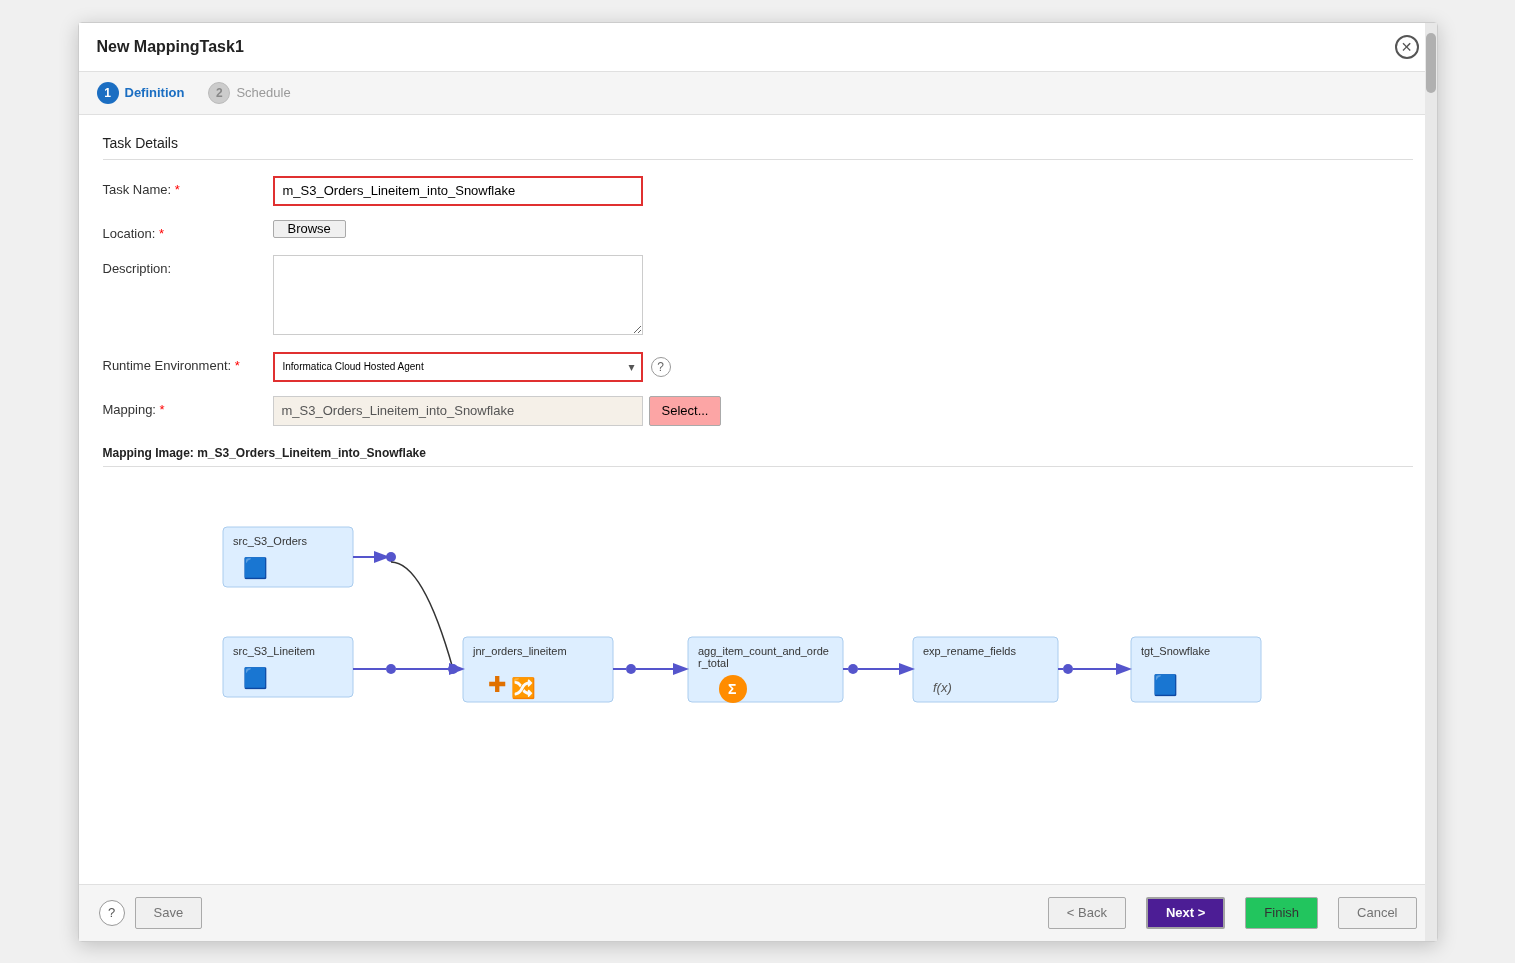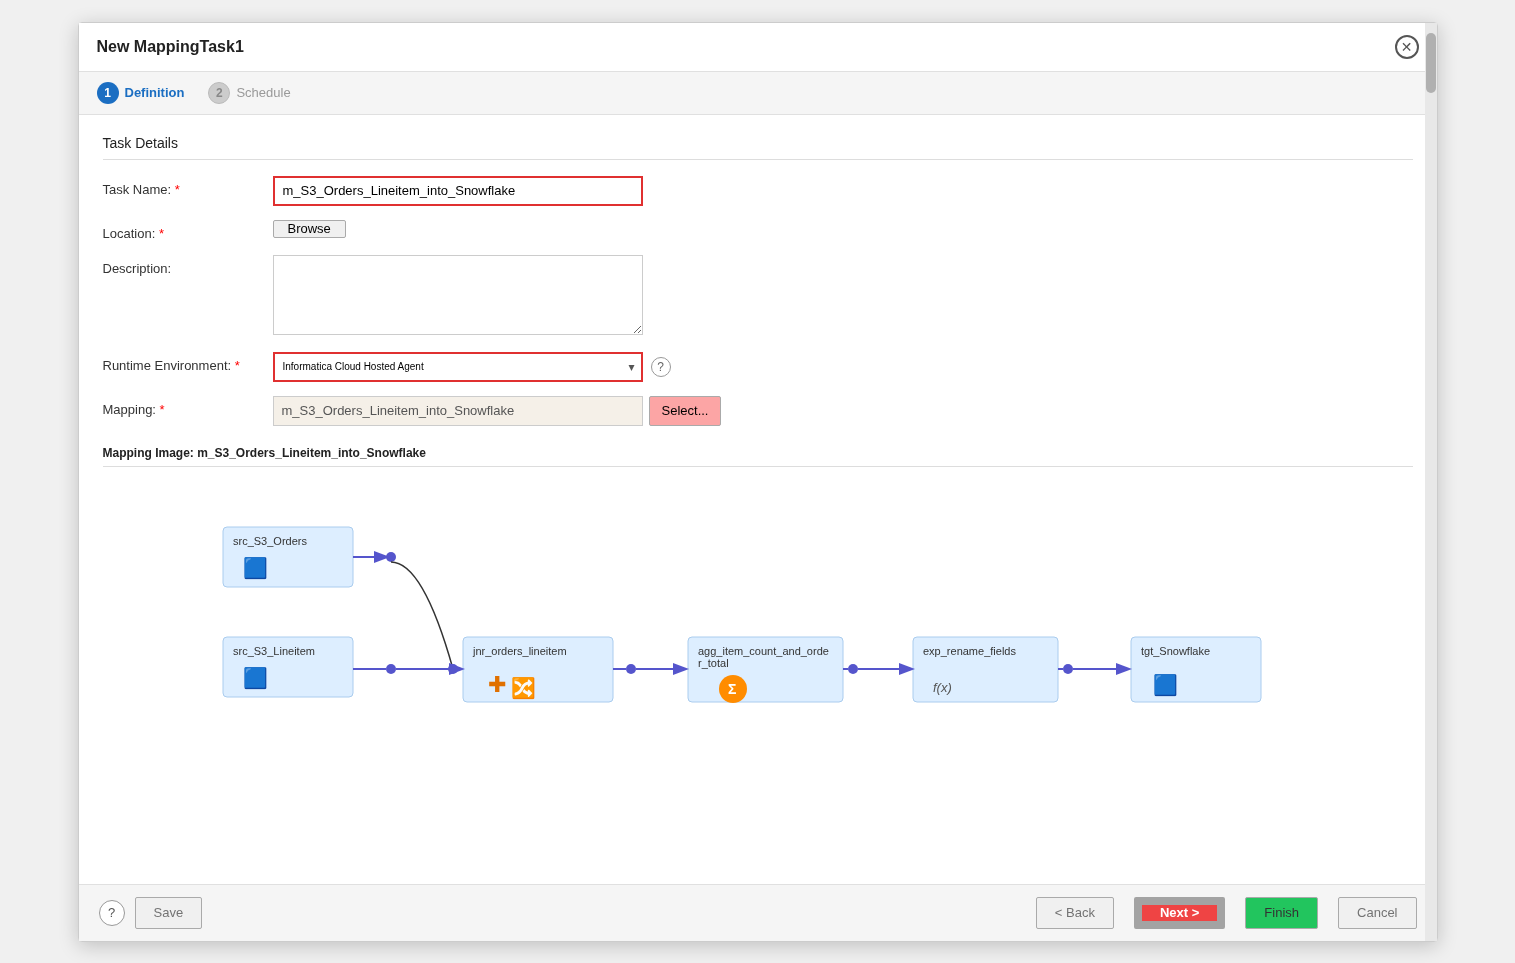--- a/index.html
+++ b/index.html
@@ -37,21 +37,21 @@
     .mapping-input { width: 370px; height: 30px; border: 1px solid #ccc; padding: 4px 8px; font-size: 13px; background: #f5f0e8; color: #555; }
     .select-btn { height: 30px; padding: 0 12px; border: 1px solid #aaa; background: #fca5a5; cursor: pointer; font-size: 13px; border-radius: 2px; }
     .mapping-image-title { font-size: 12px; font-weight: bold; color: #222; margin-bottom: 6px; }
     .mapping-image-divider { border: none; border-top: 1px solid #ddd; margin-bottom: 20px; }
     .diagram-area { background: #fff; min-height: 260px; position: relative; padding: 20px 40px; }
     .modal-footer { display: flex; align-items: center; justify-content: space-between; padding: 12px 20px; border-top: 1px solid #e0e0e0; background: #f5f5f5; }
     .footer-left { display: flex; align-items: center; gap: 10px; }
     .footer-right { display: flex; align-items: center; gap: 20px; }
     .help-btn { width: 26px; height: 26px; border-radius: 50%; border: 1px solid #999; background: #fff; cursor: pointer; font-size: 13px; color: #555; display: flex; align-items: center; justify-content: center; }
     .footer-btn { height: 32px; padding: 0 18px; border: 1px solid #aaa; background: #f0f0f0; cursor: pointer; font-size: 13px; border-radius: 2px; color: #737373; }
-    .footer-btn.primary { background: #ef4444; color: #fff; border: 8px solid #a3a3a3; font-weight: bold; }
+    .footer-btn.primary { background: #4c1d95; color: #fff; border: 2px solid #a3a3a3; font-weight: bold; }
     .footer-btn.finish { background: #22c55e; color: #333; }
     .scrollbar-track { position: absolute; right: 0; top: 0; bottom: 0; width: 12px; background: #e8e8e8; }
     .scrollbar-thumb { position: absolute; right: 1px; top: 10px; width: 10px; height: 60px; background: #b0b0b0; border-radius: 5px; }
   </style>
 </head>
 <body>
 
 <div class="modal">
 
   <div class="modal-header">

